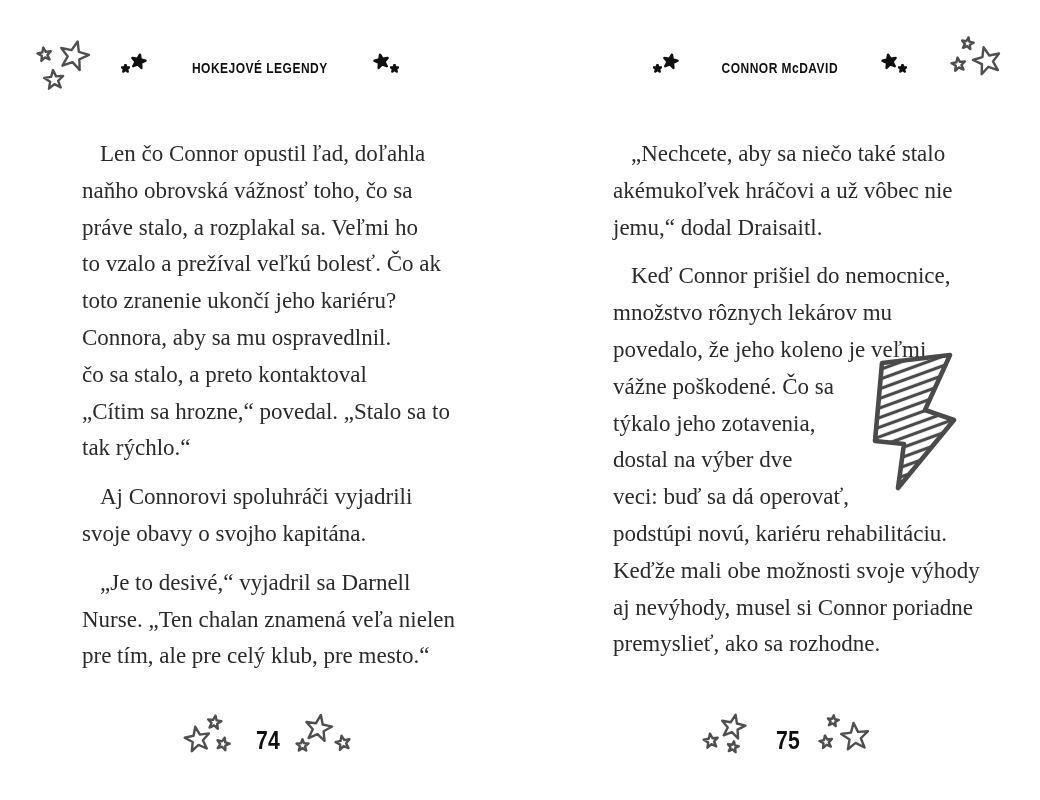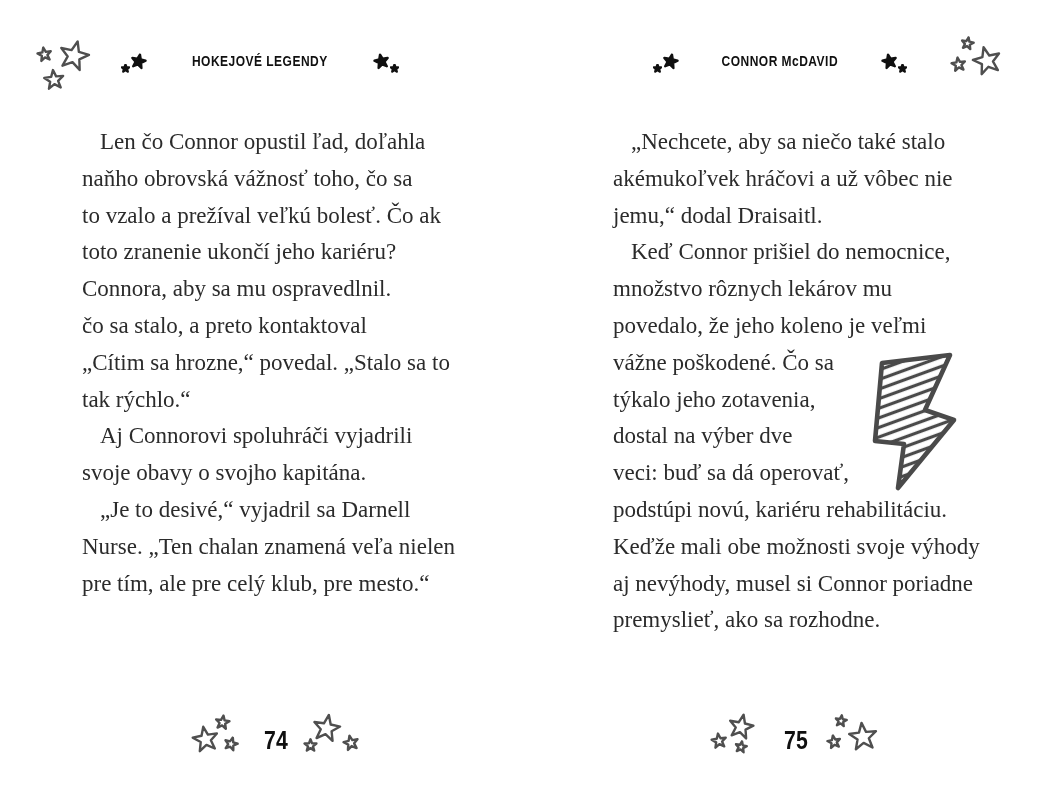--- a/index.html
+++ b/index.html
@@ -10,36 +10,36 @@
   html,body{margin:0;padding:0;background:#ffffff;}
   body{width:1040px;height:800px;position:relative;overflow:hidden;
        font-family:"Liberation Serif", serif;}
   .spread{position:absolute;inset:0;background:#ffffff;}
   .page{position:absolute;top:0;width:520px;height:800px;}
   .page.left{left:0;}
   .page.right{left:520px;}
 
   
   .chapter-header{position:absolute;top:52px;left:0;width:100%;
-    display:flex;justify-content:center;align-items:flex-start;gap:26px;}
+    display:flex;justify-content:center;align-items:flex-end;gap:26px;}
   .chapter-title{font-family:"Liberation Sans", sans-serif;font-weight:700;
     font-size:15px;letter-spacing:0.6px;color:var(--heading);
     display:inline-block;transform:scaleX(0.8);white-space:nowrap;}
   .star-pair{position:relative;width:28px;height:24px;flex:0 0 auto;}
 
   
   .text-block{position:absolute;top:124px;color:var(--ink);
     font-size:23px;}
   .page.left  .text-block{left:82px;width:430px;}
   .page.right .text-block{left:93px;width:410px;}
   .line{height:36.8px;line-height:36.8px;white-space:nowrap;}
-  .line.indent{text-indent:18px;}
-
-  
-  .page-footer{position:absolute;top:712px;left:16px;width:100%;
+  .line.indent{text-indent:18px;margin-top:12px;}
+
+  
+  .page-footer{position:absolute;top:712px;left:8px;width:100%;
     display:flex;justify-content:center;align-items:flex-start;gap:12px;}
   .page-number{font-family:"Liberation Sans", sans-serif;font-weight:700;
     font-size:25px;color:var(--heading);display:inline-block;
     transform:scaleX(0.85);margin-top:14px;}
   .star-cluster{position:relative;width:60px;height:52px;flex:0 0 auto;}
 
   
   .star{position:absolute;color:var(--doodle);fill:none;stroke:var(--doodle);}
   .star.filled{color:var(--heading);fill:var(--heading);stroke:var(--heading);}
   .corner-cluster{position:absolute;width:64px;height:58px;}
@@ -94,20 +94,21 @@
           </svg>
         <svg class="star filled" style="left:19px;top:12px;width:9px;height:9px">
             <use href="#star"></use>
           </svg>
       </span>
     </header>
 
     <main class="text-block">
         <div class="line indent">Len čo Connor opustil ľad, doľahla</div>
         <div class="line">naňho obrovská vážnosť toho, čo sa</div>
+        <div class="line">práve stalo, a rozplakal sa. Veľmi ho</div>
         <div class="line">to vzalo a prežíval veľkú bolesť. Čo ak</div>
         <div class="line">toto zranenie ukončí jeho kariéru?</div>
         <div class="line">Connora, aby sa mu ospravedlnil.</div>
         <div class="line">čo sa stalo, a preto kontaktoval</div>
         <div class="line">„Cítim sa hrozne,“ povedal. „Stalo sa to</div>
         <div class="line">tak rýchlo.“</div>
         <div class="line indent">Aj Connorovi spoluhráči vyjadrili</div>
         <div class="line">svoje obavy o svojho kapitána.</div>
         <div class="line indent">„Je to desivé,“ vyjadril sa Darnell</div>
         <div class="line">Nurse. „Ten chalan znamená veľa nielen</div>

